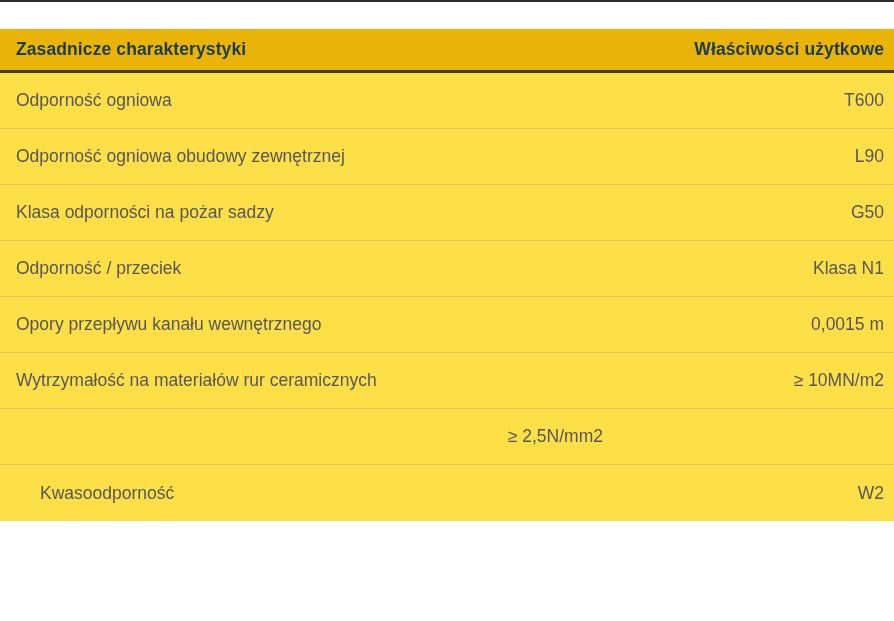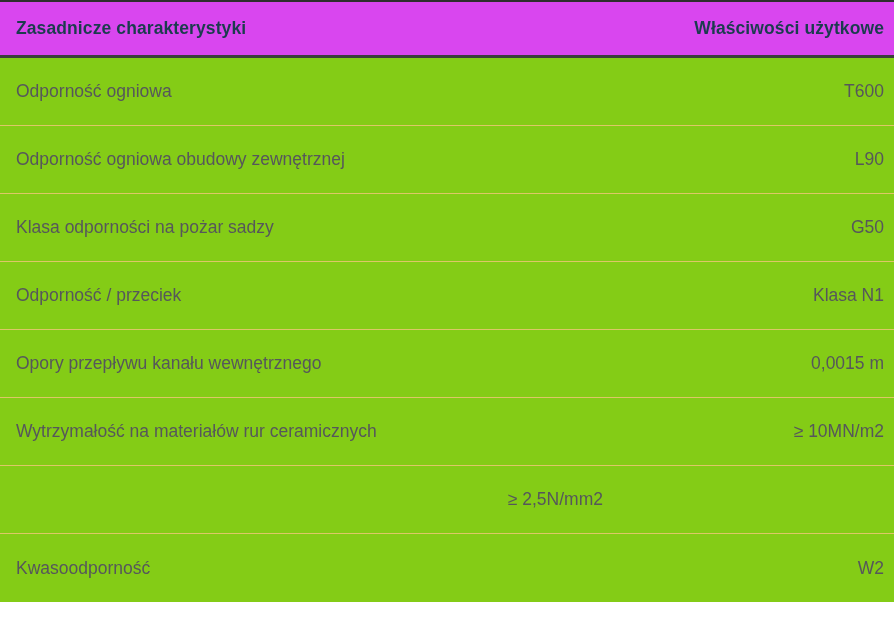--- a/index.html
+++ b/index.html
@@ -13,43 +13,45 @@
     height: 621px;
     box-sizing: border-box;
     border-top: 2px solid #2e2e2e;
     background: #ffffff;
     overflow: hidden;
   }
   .table-header {
     display: grid;
     grid-template-columns: 613px 1fr;
     align-items: center;
-    height: 56px;
+    height: 44px;
     box-sizing: border-box;
-    background: #d946ef;
+    background: #eab308;
     border-bottom: 3px solid #3c3c3c;
+    margin-top: 27px;
   }
   .table-header .cell {
     font-size: 17.5px;
     font-weight: bold;
     color: #1b3c4e;
     letter-spacing: 0.1px;
   }
   .row {
     display: grid;
     grid-template-columns: 613px 1fr;
     align-items: center;
-    height: 68px;
+    height: 56px;
     box-sizing: border-box;
     border-bottom: 1px solid #ddc766;
-    background: #84cc16;
+    background: #fde047;
     gap: 7px;
   }
   .row:last-child {
     border-bottom: none;
+    padding-left: 24px;
   }
   .row .cell {
     font-size: 17.5px;
     font-weight: normal;
     color: #56575b;
   }
   .cell.prop {
     padding-left: 16px;
     padding-right: 20px;
   }

